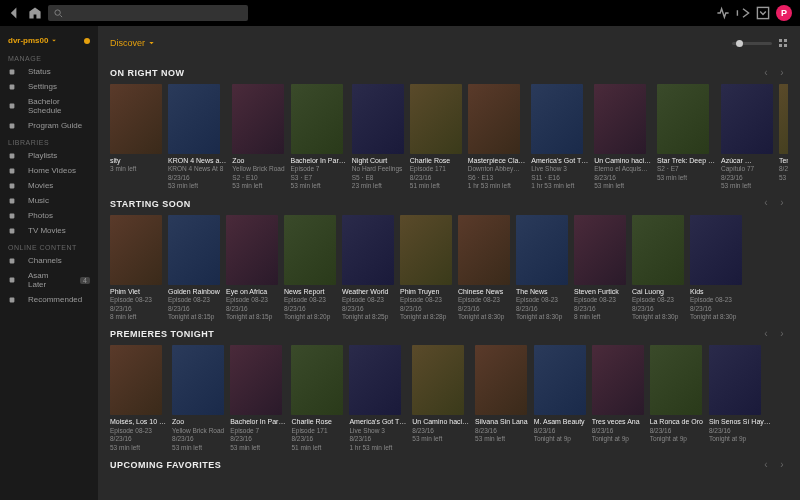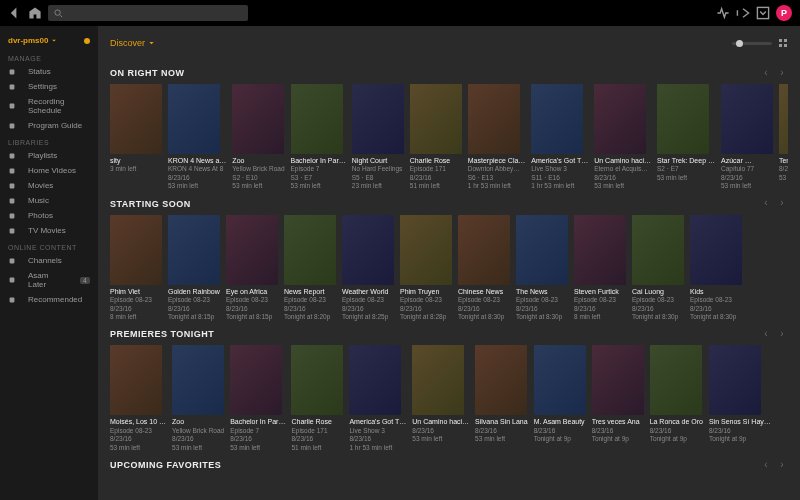--- a/index.html
+++ b/index.html
@@ -103,21 +103,21 @@
         <div class="navitem">
           <svg viewBox="0 0 10 10" fill="currentColor">
             <rect x="2" y="2" width="6" height="6" rx="1"></rect>
           </svg>
           <span>Settings</span>
         </div>
         <div class="navitem">
           <svg viewBox="0 0 10 10" fill="currentColor">
             <rect x="2" y="2" width="6" height="6" rx="1"></rect>
           </svg>
-          <span>Recording Schedule</span>
+          <span>Bachelor Schedule</span>
         </div>
         <div class="navitem">
           <svg viewBox="0 0 10 10" fill="currentColor">
             <rect x="2" y="2" width="6" height="6" rx="1"></rect>
           </svg>
           <span>Program Guide</span>
         </div>
         <div class="cat">LIBRARIES</div>
         <div class="navitem">
           <svg viewBox="0 0 10 10" fill="currentColor">

